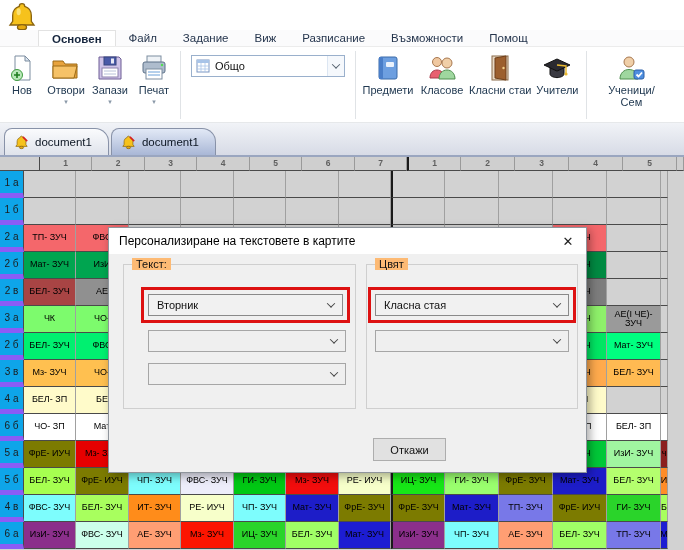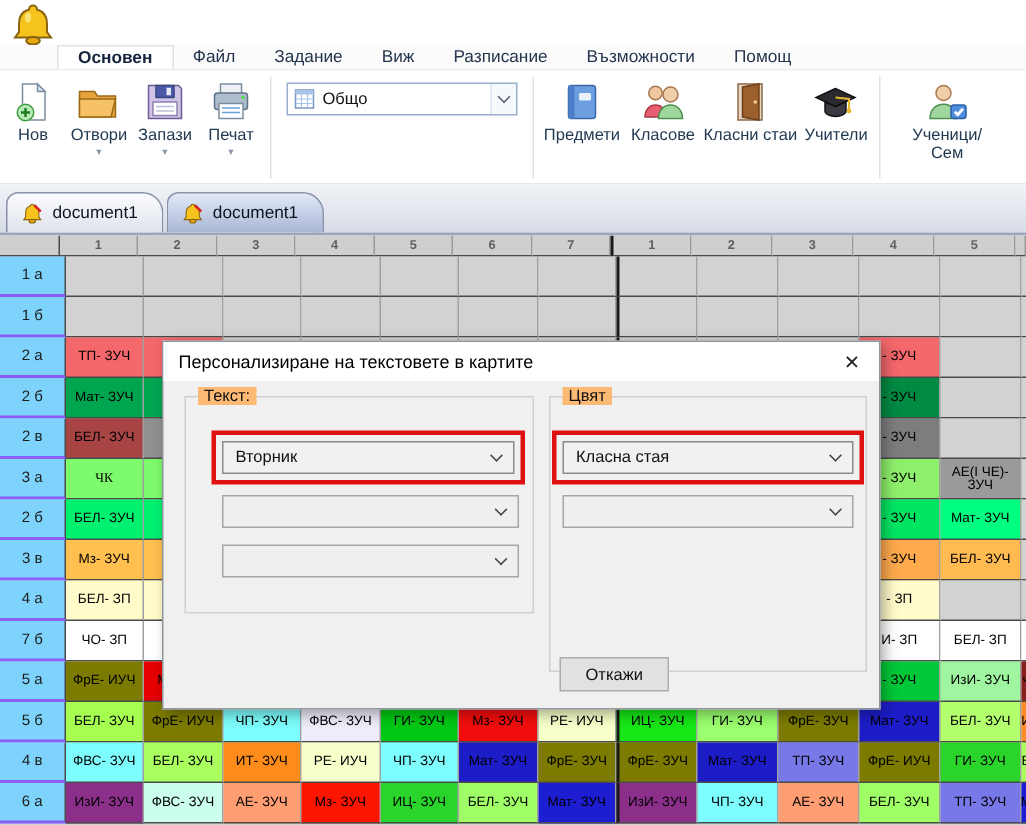--- a/index.html
+++ b/index.html
@@ -32,32 +32,32 @@
   .grid{position:absolute;top:157px;left:0;width:684px;height:393px;overflow:hidden;background:#d2d2d2}
   .trow{display:flex}
   .dayrow{height:14px}
   .numrow{height:14px}
   .gspacer{flex:none;width:40px}
   .daycell{flex:none;background:#bdbdbd;border-bottom:1px solid #9a9a9a;color:#6e6e6e;font-weight:bold;font-size:8px;letter-spacing:1.5px;text-align:center;line-height:14px;overflow:hidden}
   .dayrow .gspacer{background:#bdbdbd;border-bottom:1px solid #9a9a9a;border-right:1px solid #9a9a9a}
   .numcell{flex:none;background:#cfcfcf;border-right:1px solid #9a9a9a;border-bottom:1px solid #4a4a4a;color:#5f5f5f;font-weight:bold;font-size:8.5px;text-align:center;line-height:13px;overflow:hidden}
   .numrow .gspacer{background:#cfcfcf;border-right:1px solid #4a4a4a;border-bottom:1px solid #4a4a4a}
   .brow{height:27px}
-  .rlabel{flex:none;width:44px;background:#7dd3fc;border-right:1px solid #4a4a4a;border-bottom:2px solid #8b5cf6;font-size:10px;color:#1c1c1c;display:flex;align-items:center;justify-content:center}
+  .rlabel{flex:none;width:24px;background:#0ea5e9;border-right:1px solid #4a4a4a;border-bottom:5px solid #8b5cf6;font-size:10px;color:#1c1c1c;display:flex;align-items:center;justify-content:center}
   .cell{flex:none;border-right:1px solid #a0a0a0;border-bottom:1px solid #4a4a4a;font-size:9px;line-height:9.5px;color:#000;display:flex;align-items:center;justify-content:center;text-align:center;overflow:hidden;padding:0 1px}
   .day-sep{border-left:2px solid #1a1a1a !important}
   
   .dialog{position:absolute;left:108px;top:227px;width:479px;height:246px;background:#f0f0f0;border:1px solid #8f959c;box-shadow:3px 3px 9px rgba(0,0,0,.35);z-index:10}
   .dlg-title{height:26px;background:#fff;display:flex;align-items:center;padding-left:10px;font-size:12px;color:#000}
   .dlg-close{width:36px;height:26px;margin-left:auto;display:flex;align-items:center;justify-content:center;font-size:13px;color:#222}
   .dlg-body{position:absolute;top:26px;left:0;right:0;bottom:0}
   .grp{position:absolute;border:1px solid #cfcfcf}
   .grp-label{position:absolute;top:-7px;left:8px;background:#fdba74;padding:0 4px;font-size:11px;color:#111}
   .grp-text{left:14px;top:10px;width:233px;height:145px}
-  .grp-color{left:257px;top:10px;width:212px;height:184px}
+  .grp-color{left:257px;top:10px;width:212px;height:145px}
   .dd{height:22px;border:1px solid #8a8a8a;background:#f1f1f1;display:flex;align-items:center;padding:0 8px;font-size:11px;color:#111}
   .dd .chev{margin-left:auto;border-color:#444}
   .dd.empty{border-color:#a6a6a6;background:#efefef}
   .redbox{position:absolute;border:3px solid #dd1111;padding:4px}
   .redbox .dd{width:100%}
   .grp-text .redbox{left:17px;right:5px;top:22px}
   .grp-color .redbox{left:1px;right:1px;top:22px}
   .grp-text .dd2{position:absolute;left:24px;right:9px;top:65px}
   .grp-text .dd3{position:absolute;left:24px;right:9px;top:98px}
   .grp-color .dd2{position:absolute;left:8px;right:8px;top:65px}
@@ -318,21 +318,21 @@
       <div class="cell" style="width: 52px; background: rgb(210, 210, 210);"></div>
       <div class="cell day-sep" style="width: 54px; background: rgb(210, 210, 210);"></div>
       <div class="cell" style="width: 54px; background: rgb(210, 210, 210);"></div>
       <div class="cell" style="width: 54px; background: rgb(210, 210, 210);"></div>
       <div class="cell" style="width: 54px; background: rgb(125, 125, 125);">- ЗУЧ</div>
       <div class="cell" style="width: 54px; background: rgb(210, 210, 210);"></div>
       <div class="cell" style="width: 7px; background: rgb(210, 210, 210);"></div>
     </div>
     <div class="trow brow">
       <div class="rlabel">3 а</div>
-      <div class="cell" style="width: 52px; background: rgb(125, 251, 109); font-family: Liberation Serif, serif;">ЧК</div>
+      <div class="cell" style="width: 52px; background: rgb(125, 251, 109);">ЧК</div>
       <div class="cell" style="width: 53px; background: rgb(125, 251, 109);">ЧО-</div>
       <div class="cell" style="width: 52px; background: rgb(210, 210, 210);"></div>
       <div class="cell" style="width: 53px; background: rgb(210, 210, 210);"></div>
       <div class="cell" style="width: 52px; background: rgb(210, 210, 210);"></div>
       <div class="cell" style="width: 53px; background: rgb(210, 210, 210);"></div>
       <div class="cell" style="width: 52px; background: rgb(210, 210, 210);"></div>
       <div class="cell day-sep" style="width: 54px; background: rgb(210, 210, 210);"></div>
       <div class="cell" style="width: 54px; background: rgb(210, 210, 210);"></div>
       <div class="cell" style="width: 54px; background: rgb(210, 210, 210);"></div>
       <div class="cell" style="width: 54px; background: rgb(142, 240, 106);">- ЗУЧ</div>
@@ -381,21 +381,21 @@
       <div class="cell" style="width: 53px; background: rgb(210, 210, 210);"></div>
       <div class="cell" style="width: 52px; background: rgb(210, 210, 210);"></div>
       <div class="cell day-sep" style="width: 54px; background: rgb(210, 210, 210);"></div>
       <div class="cell" style="width: 54px; background: rgb(210, 210, 210);"></div>
       <div class="cell" style="width: 54px; background: rgb(210, 210, 210);"></div>
       <div class="cell" style="width: 54px; background: rgb(255, 251, 202);">- ЗП</div>
       <div class="cell" style="width: 54px; background: rgb(210, 210, 210);"></div>
       <div class="cell" style="width: 7px; background: rgb(210, 210, 210);"></div>
     </div>
     <div class="trow brow">
-      <div class="rlabel">7 б</div>
+      <div class="rlabel">6 б</div>
       <div class="cell" style="width: 52px; background: rgb(255, 255, 255);">ЧО- ЗП</div>
       <div class="cell" style="width: 53px; background: rgb(255, 255, 255);">Мат</div>
       <div class="cell" style="width: 52px; background: rgb(210, 210, 210);"></div>
       <div class="cell" style="width: 53px; background: rgb(210, 210, 210);"></div>
       <div class="cell" style="width: 52px; background: rgb(210, 210, 210);"></div>
       <div class="cell" style="width: 53px; background: rgb(210, 210, 210);"></div>
       <div class="cell" style="width: 52px; background: rgb(210, 210, 210);"></div>
       <div class="cell day-sep" style="width: 54px; background: rgb(210, 210, 210);"></div>
       <div class="cell" style="width: 54px; background: rgb(210, 210, 210);"></div>
       <div class="cell" style="width: 54px; background: rgb(210, 210, 210);"></div>

